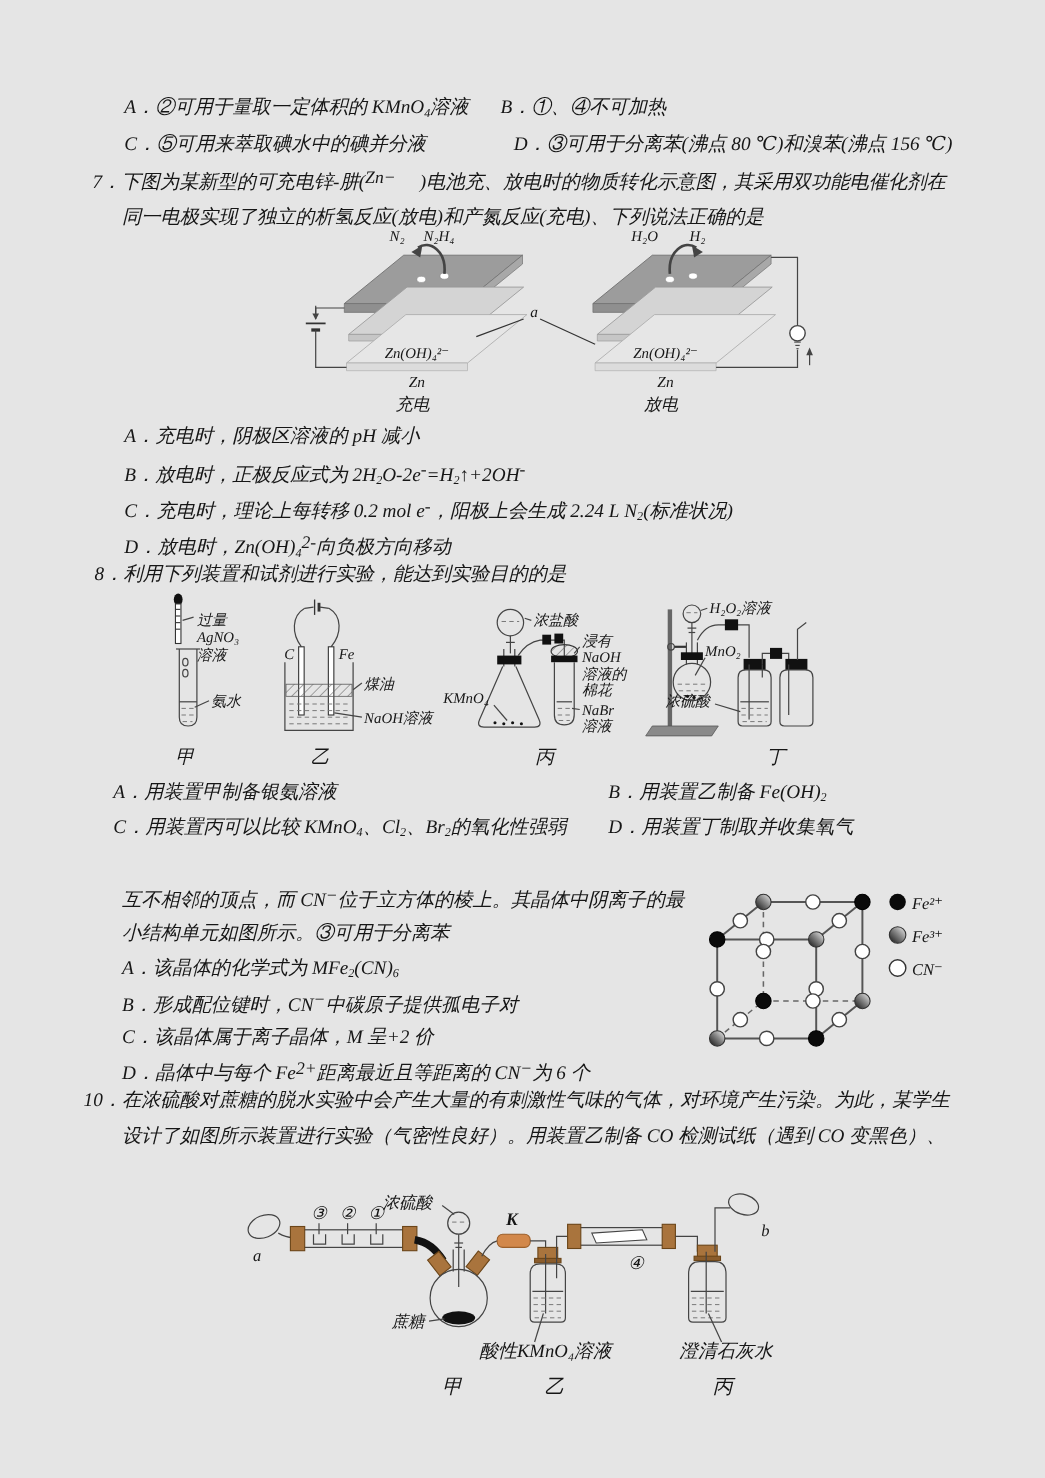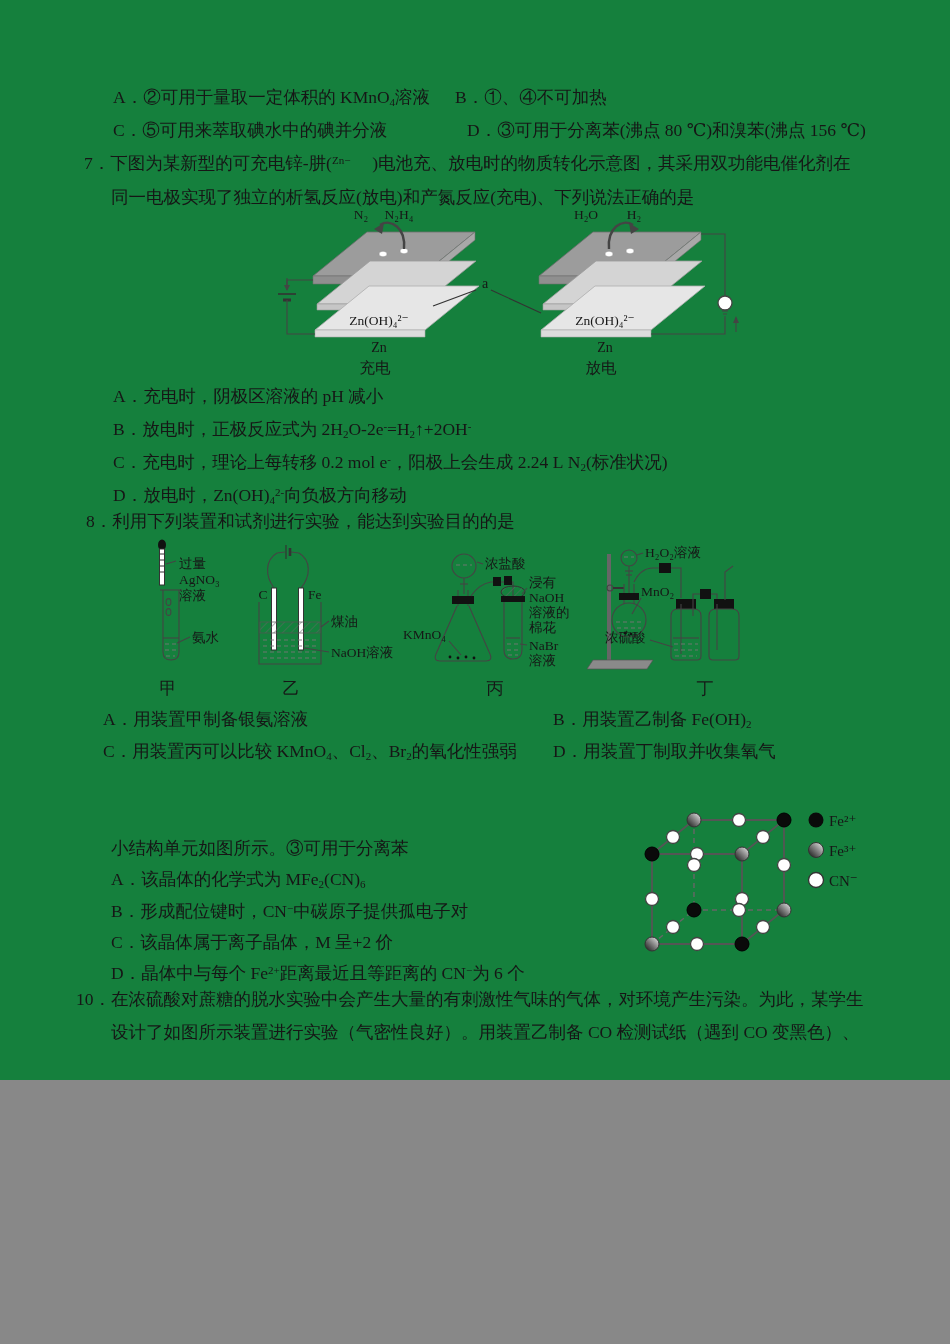--- a/index.html
+++ b/index.html
@@ -1,20 +1,20 @@
 <!DOCTYPE html>
 <html><head>
 <meta charset="utf-8">
 <style>
   html,body{margin:0;padding:0;background:#888;}
-  .page{position:relative;width:950px;height:1080px;background:#15803d;margin:0 auto;overflow:hidden;
-        font-family:"Liberation Serif","DejaVu Serif",serif;color:#161616;}
+  .page{position:relative;width:950px;height:1344px;background:#e5e5e5;margin:0 auto;overflow:hidden;
+        font-family:"Liberation Serif","DejaVu Serif",serif;color:#161616;font-style:italic;}
   .ln{position:absolute;white-space:nowrap;font-size:17.5px;line-height:1.3;}
   .ln sub{font-size:11px;vertical-align:-3px;}
-  .ln sup{font-size:11px;vertical-align:5px;}
+  .ln sup{font-size:16px;vertical-align:5px;}
   svg{position:absolute;overflow:visible;}
   svg text{font-family:"Liberation Serif","DejaVu Serif",serif;fill:#161616;}
   .thin{stroke:#444;stroke-width:1.1;fill:none;}
   .dash{stroke:#777;stroke-width:0.9;fill:none;stroke-dasharray:4,3;}
 </style>
 </head>
 <body>
 
 <div class="page">
 
@@ -231,20 +231,21 @@
       <path d="M620,62 V34 L628,28" class="thin"></path>
       <text x="600" y="156" font-size="17" text-anchor="middle">丁</text>
     </g>
   </svg>
 
   <div class="ln" style="left:103px;top:708px">A．用装置甲制备银氨溶液</div>
   <div class="ln" style="left:553px;top:708px">B．用装置乙制备 Fe(OH)<sub>2</sub></div>
   <div class="ln" style="left:103px;top:740px">C．用装置丙可以比较 KMnO<sub>4</sub>、Cl<sub>2</sub>、Br<sub>2</sub>的氧化性强弱</div>
   <div class="ln" style="left:553px;top:740px">D．用装置丁制取并收集氧气</div>
 
+  <div class="ln" style="left:111px;top:805px">互不相邻的顶点，而 CN<sup>−</sup>位于立方体的棱上。其晶体中阴离子的最</div>
   <div class="ln" style="left:111px;top:837px">小结构单元如图所示。③可用于分离苯</div>
   <div class="ln" style="left:111px;top:868px">A．该晶体的化学式为 MFe<sub>2</sub>(CN)<sub>6</sub></div>
   <div class="ln" style="left:111px;top:900px">B．形成配位键时，CN<sup>−</sup>中碳原子提供孤电子对</div>
   <div class="ln" style="left:111px;top:931px">C．该晶体属于离子晶体，M 呈+2 价</div>
   <div class="ln" style="left:111px;top:962px">D．晶体中与每个 Fe<sup>2+</sup>距离最近且等距离的 CN<sup>−</sup>为 6 个</div>
 
   <svg style="left:638px;top:796px" width="252" height="185" viewBox="0 0 252 185">
     <defs>
       <linearGradient id="gfe3" x1="0" y1="1" x2="1" y2="0">
         <stop offset="0" stop-color="#111"></stop>

